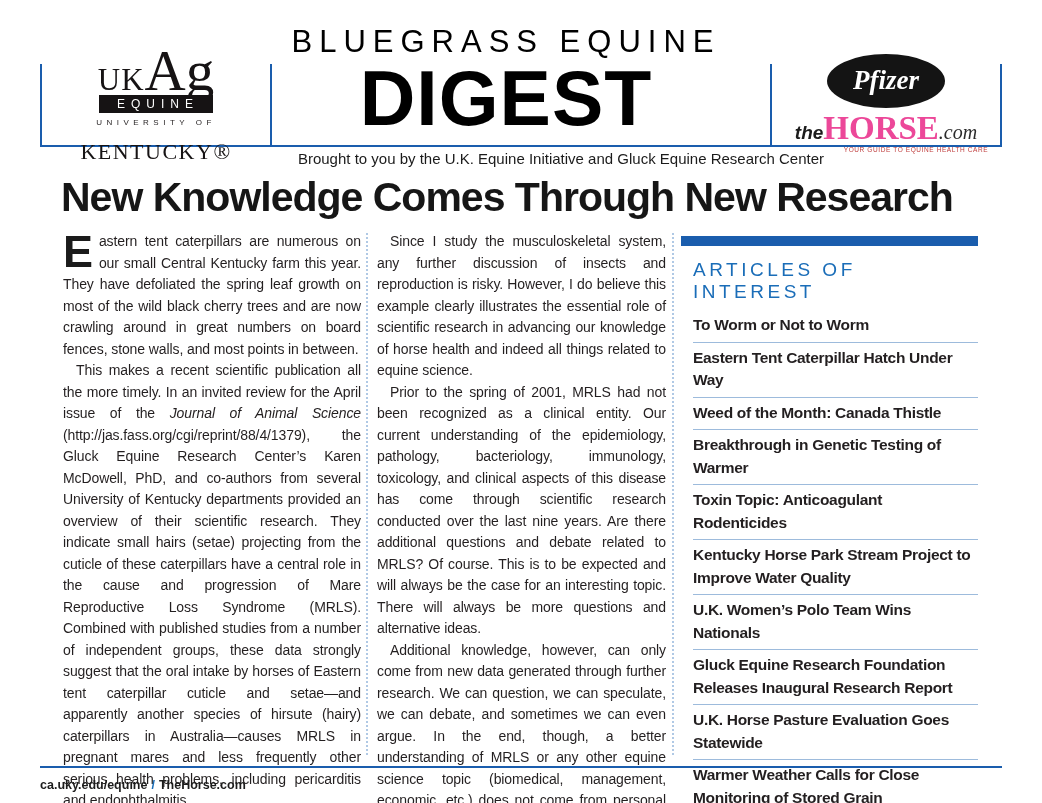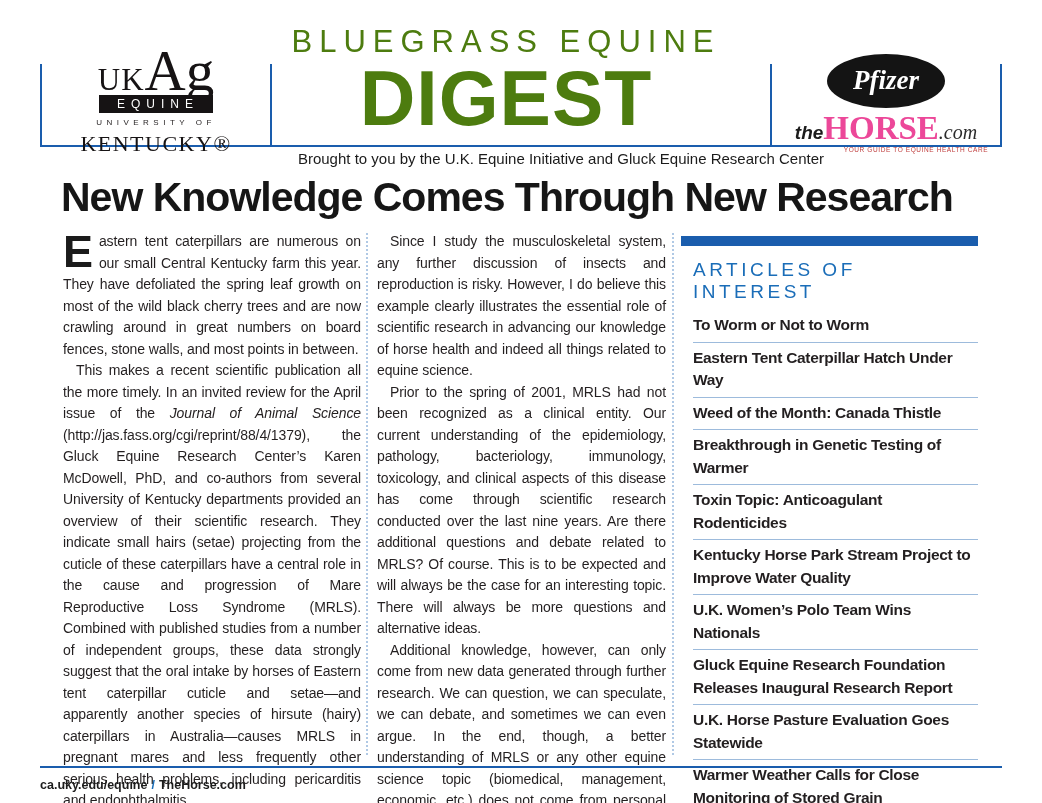--- a/index.html
+++ b/index.html
@@ -12,23 +12,23 @@
   .v-rule{position:absolute;top:64px;height:83px;width:2px;background:#1a5dad;}
   .v1{left:40px}.v2{left:270px}.v3{left:770px}.v4{left:1000px}
   
   .uk-logo{position:absolute;left:42px;top:48px;width:228px;text-align:center;color:#161314;}
   .ukag{height:46px;display:flex;align-items:baseline;justify-content:center;font-family:"Liberation Serif",serif;}
   .ukag .uk{font-size:31px;letter-spacing:1px;}
   .ukag .ag{font-size:57px;line-height:46px;}
   .equine-bar{display:inline-block;background:#161314;color:#fff;font-size:12px;font-weight:normal;
     letter-spacing:6px;padding:2px 14px 2px 18px;margin-top:-8px;}
   .univ{font-size:8px;letter-spacing:4.5px;margin-top:5px;color:#2a2627;}
-  .kentucky{font-family:"Liberation Serif",serif;font-size:22px;letter-spacing:1.5px;margin-top:4px;}
+  .kentucky{font-family:"Liberation Serif",serif;font-size:22px;letter-spacing:1.5px;margin-top:12px;}
   
-  .masthead{position:absolute;left:262px;top:24px;width:488px;text-align:center;color:#4d7c0f;}
+  .masthead{position:absolute;left:262px;top:24px;width:488px;text-align:center;color:#000000;}
   .m1{font-size:31px;letter-spacing:7px;}
   .m2{font-size:77px;font-weight:bold;letter-spacing:1px;line-height:72px;margin-top:2px;}
   
   .sponsor{position:absolute;left:772px;top:54px;width:228px;text-align:center;}
   .pfizer-oval{width:118px;height:54px;background:#141414;border-radius:50%;margin:0 auto;
     color:#fff;font-family:"Liberation Serif",serif;font-style:italic;font-weight:bold;
     font-size:27px;line-height:52px;}
   .horse-line{margin-top:5px;line-height:30px;white-space:nowrap;}
   .horse-the{font-style:italic;font-size:19px;font-weight:bold;color:#1c1c1c;}
   .horse-word{font-family:"Liberation Serif",serif;font-weight:bold;font-size:33px;color:#ec4899;letter-spacing:0px;}

